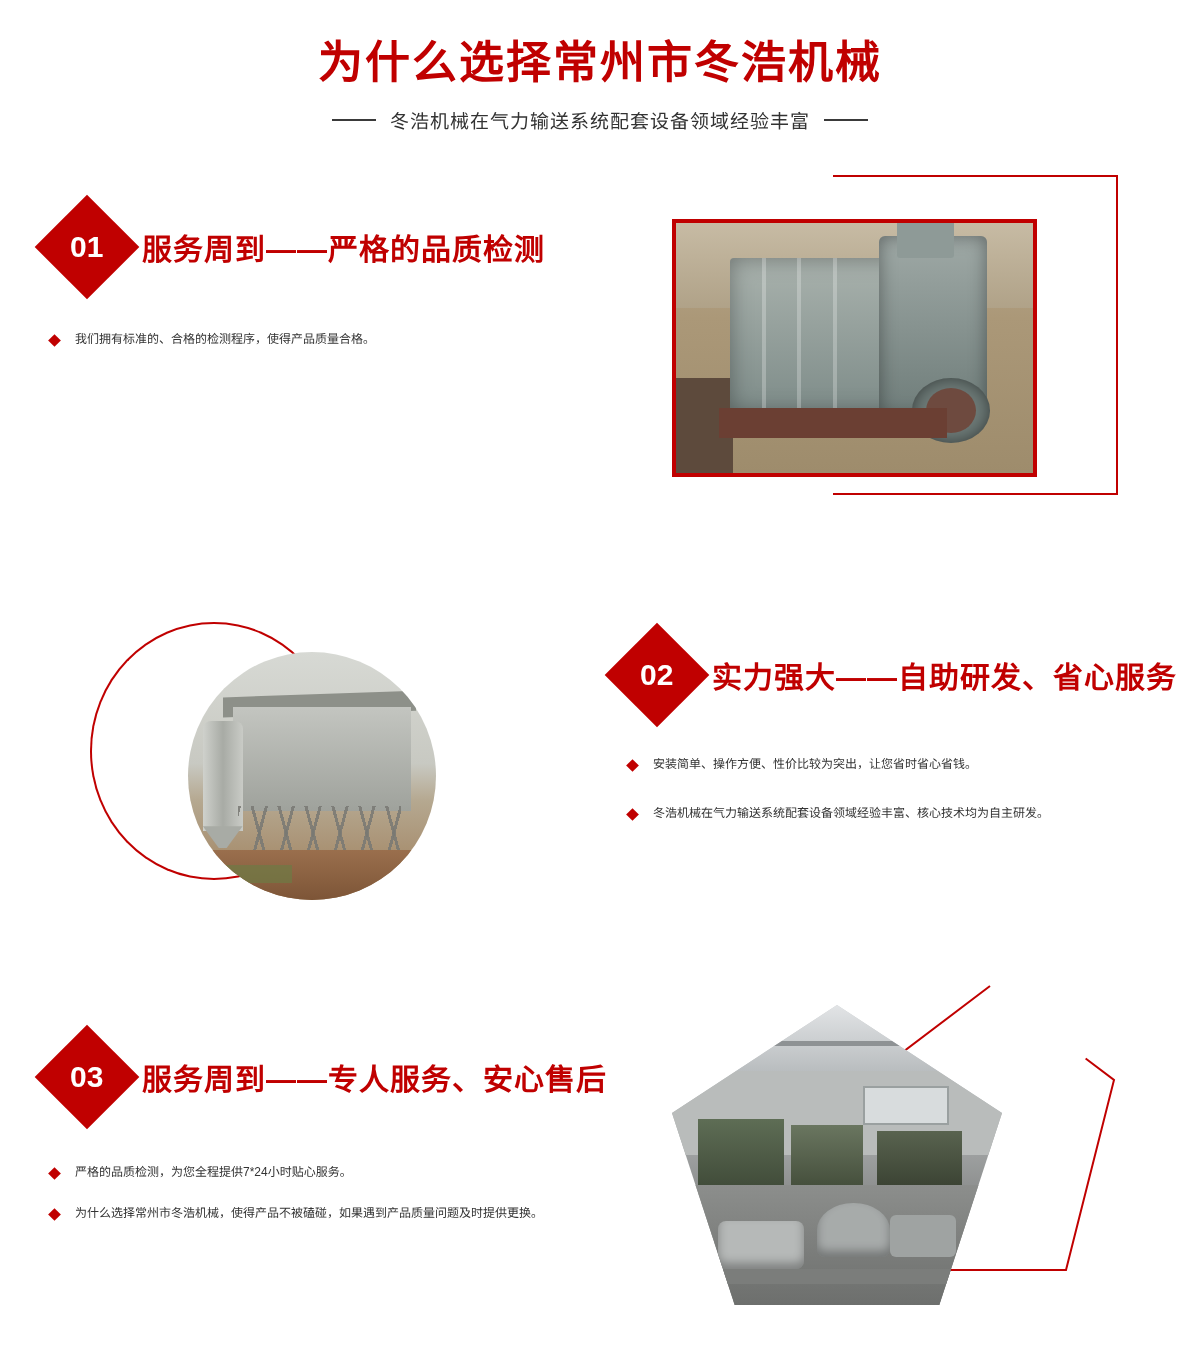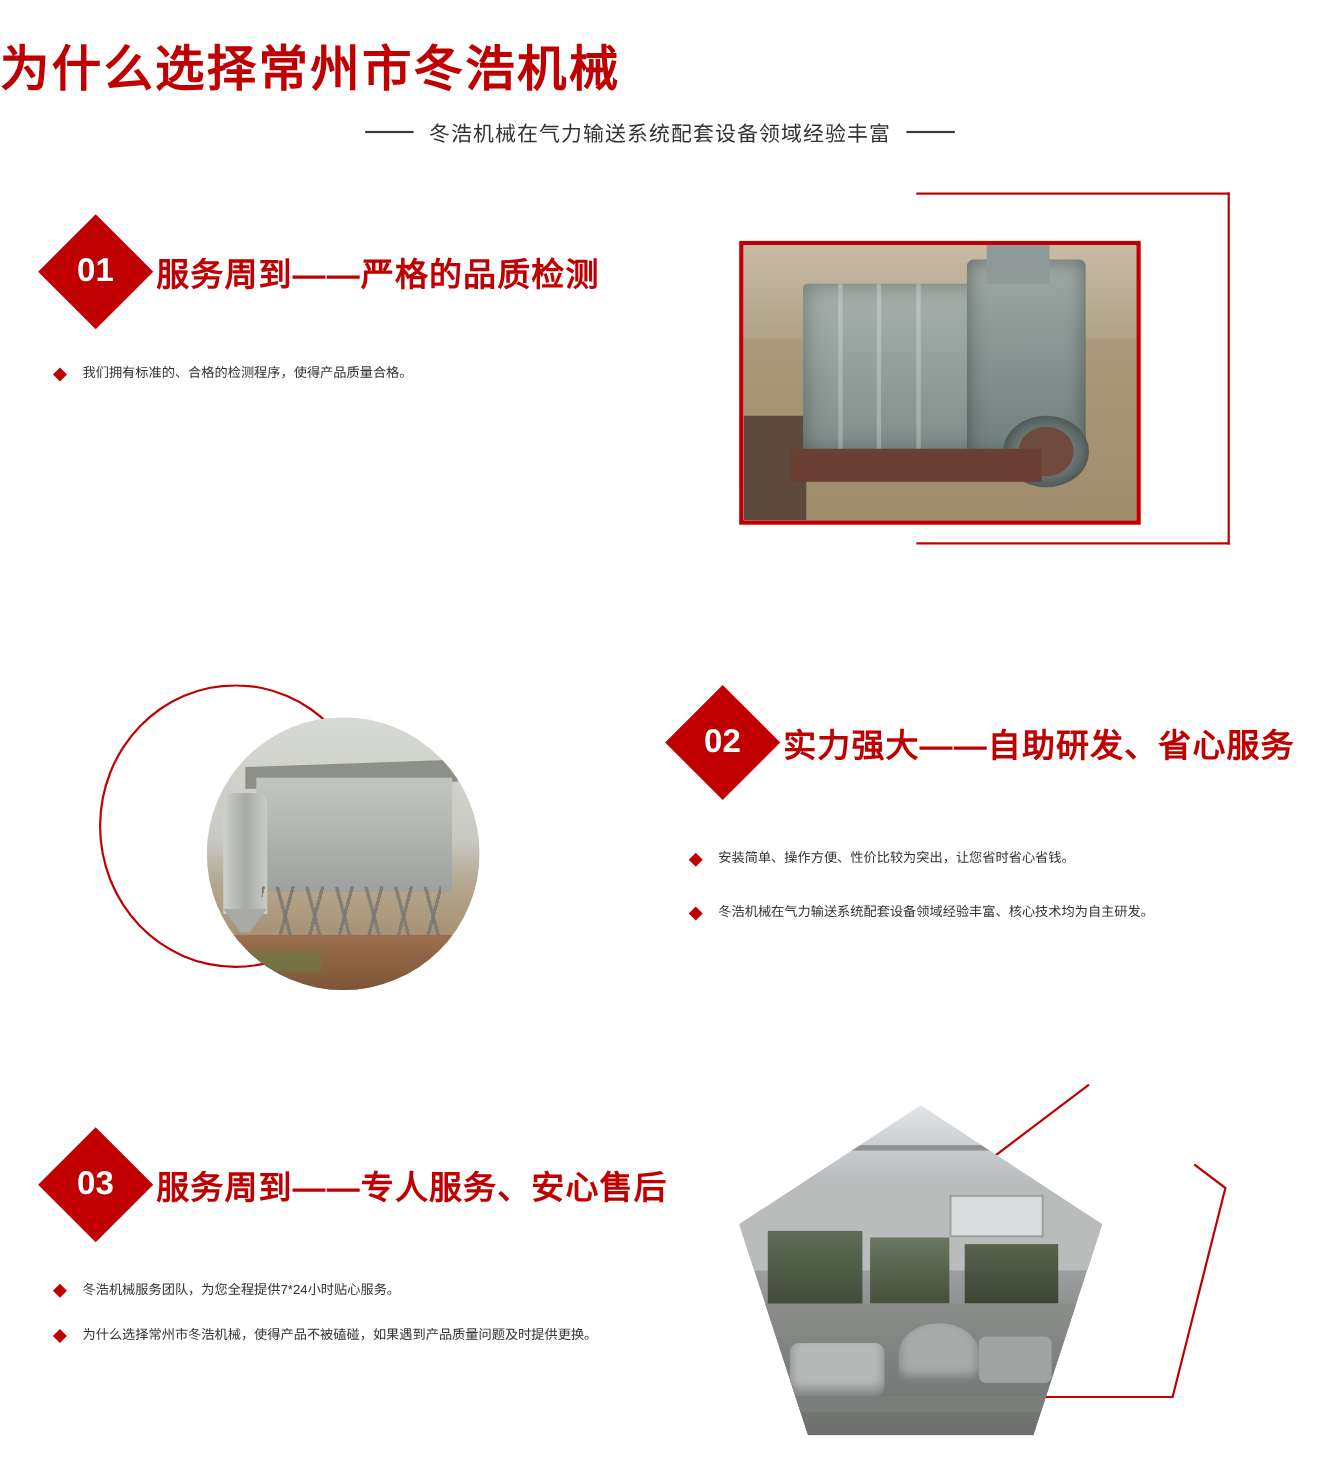--- a/index.html
+++ b/index.html
@@ -6,21 +6,21 @@
   html, body {
     width: 1200px;
     height: 1347px;
     background: #ffffff;
     font-family: "Liberation Sans", "DejaVu Sans", sans-serif;
     overflow: hidden;
   }
   .page { position: relative; width: 1200px; height: 1347px; }
 
   
-  .header { padding-top: 36px; }
+  .header { text-align: center; padding-top: 36px; }
   .main-title {
     font-size: 45px;
     font-weight: bold;
     color: #c00000;
     letter-spacing: 2px;
     line-height: 1.2;
   }
   .sub-wrap {
     margin-top: 16px;
     display: flex;
@@ -108,21 +108,21 @@
     border-right-color: transparent;
   }
   .photo2 {
     position: absolute;
     left: 188px; top: 52px;
     width: 248px; height: 248px;
     border-radius: 50%;
     overflow: hidden;
   }
   .sec2 .right { position: absolute; left: 620px; top: 38px; width: 560px; }
-  .sec2 .bullets { margin-left: 8px; margin-top: 58px; text-align: center; }
+  .sec2 .bullets { margin-left: 8px; margin-top: 42px; text-align: center; }
   .sec2 .bullet .txt { max-width: 500px; }
 
   
   .sec3 .left { position: absolute; left: 40px; top: 90px; width: 600px; }
   .sec3 .head-row { margin-left: 10px; }
   .sec3 .bullets { margin-left: 10px; margin-top: 48px; }
   .sec3 .bullet { margin-bottom: 20px; }
 
   .penta-outline {
     position: absolute;
@@ -266,21 +266,21 @@
     <div class="left">
       <div class="head-row">
         <div class="badge">
           <span>03</span>
         </div>
         <div class="sec-title">服务周到——专人服务、安心售后</div>
       </div>
       <div class="bullets">
         <div class="bullet">
           <span class="dot"></span>
-          <span class="txt">冬浩机械服务团队，为您全程提供7*24小时贴心服务。</span>
+          <span class="txt">严格的品质检测，为您全程提供7*24小时贴心服务。</span>
         </div>
         <div class="bullet">
           <span class="dot"></span>
           <span class="txt">为什么选择常州市冬浩机械，使得产品不被磕碰，如果遇到产品质量问题及时提供更换。</span>
         </div>
       </div>
     </div>
 
     <svg class="penta-outline" viewBox="0 0 260 300">
       <polygon points="130,6 254,100 206,290 54,290 6,100" fill="none" stroke="#c00000" stroke-width="2" stroke-dasharray="0 120 760"></polygon>

